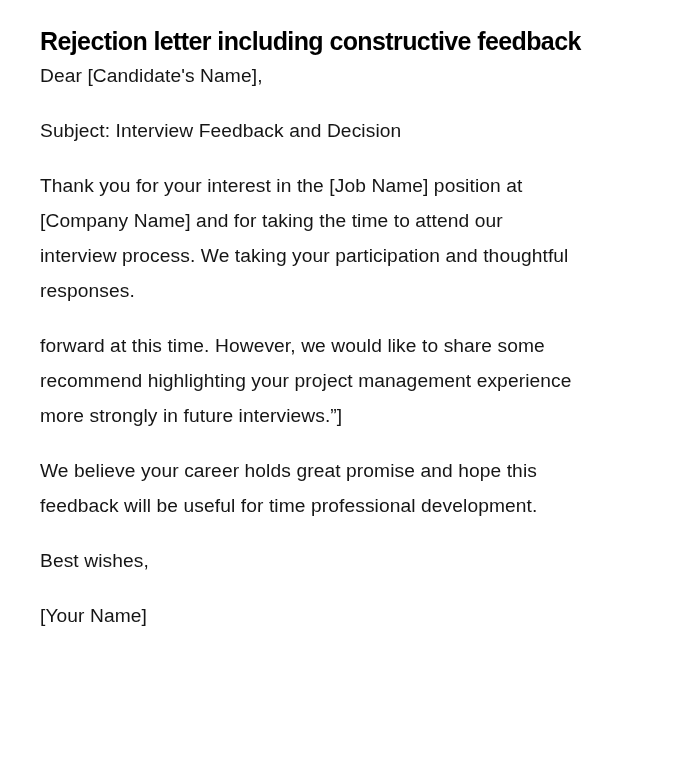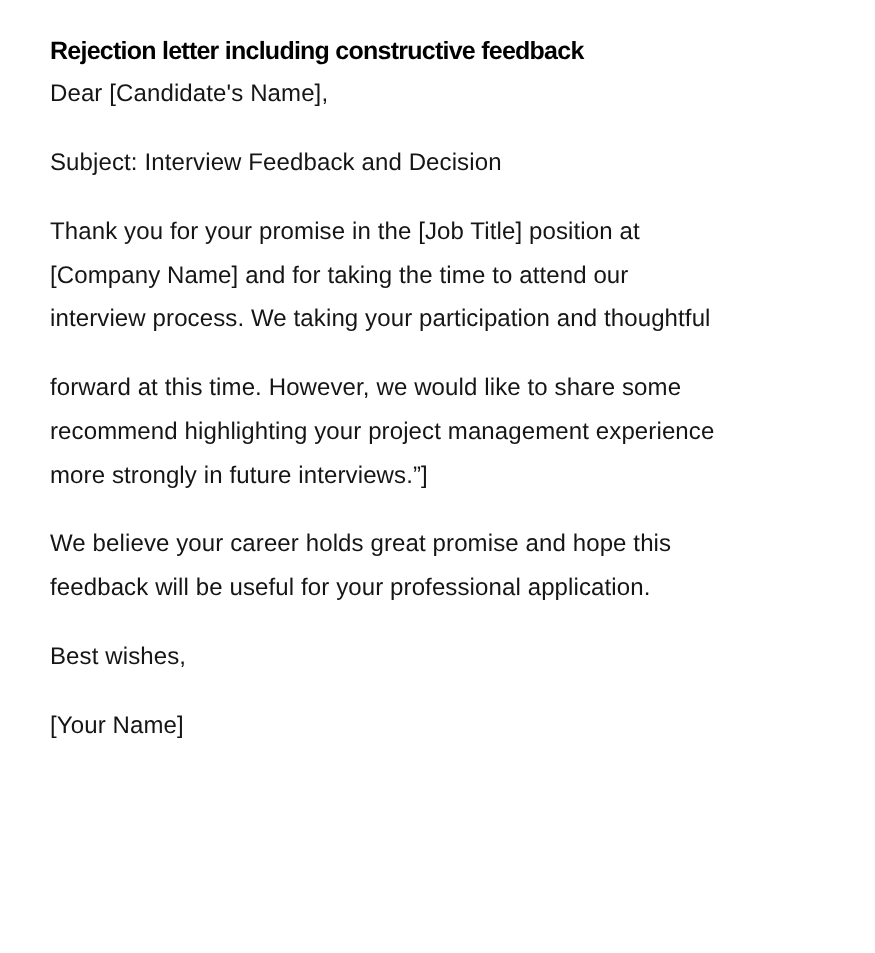--- a/index.html
+++ b/index.html
@@ -14,21 +14,21 @@
       color: #111111;
       font-family: "Liberation Sans", sans-serif;
     }
     .page {
       position: relative;
       padding: 24px 40px 0 40px;
       width: 600px;
     }
     .title {
       margin: 0;
-      font-size: 20px;
+      font-size: 25px;
       font-weight: bold;
       letter-spacing: -0.6px;
       line-height: 34px;
       color: #000000;
       white-space: nowrap;
     }
     .para {
       margin: 0 0 20px 0;
       font-size: 19.2px;
       line-height: 35px;
@@ -42,32 +42,33 @@
 <body>
 
 <div class="page">
   <h1 class="title">Rejection letter including constructive feedback</h1>
 
   <p class="para">Dear [Candidate's Name],</p>
 
   <p class="para subject">Subject: Interview Feedback and Decision</p>
 
   <p class="para">
-    <span class="line">Thank you for your promise in the [Job Title] position at</span>
+    <span class="line">Thank you for your interest in the [Job Name] position at</span>
     <span class="line">[Company Name] and for taking the time to attend our</span>
     <span class="line">interview process. We taking your participation and thoughtful</span>
+    <span class="line">responses.</span>
   </p>
 
   <p class="para">
     <span class="line">forward at this time. However, we would like to share some</span>
     <span class="line">recommend highlighting your project management experience</span>
     <span class="line">more strongly in future interviews.”]</span>
   </p>
 
   <p class="para">
     <span class="line">We believe your career holds great promise and hope this</span>
-    <span class="line">feedback will be useful for your professional application.</span>
+    <span class="line">feedback will be useful for time professional development.</span>
   </p>
 
   <p class="para">Best wishes,</p>
 
   <p class="para">[Your Name]</p>
 </div>
 
 </body></html>

